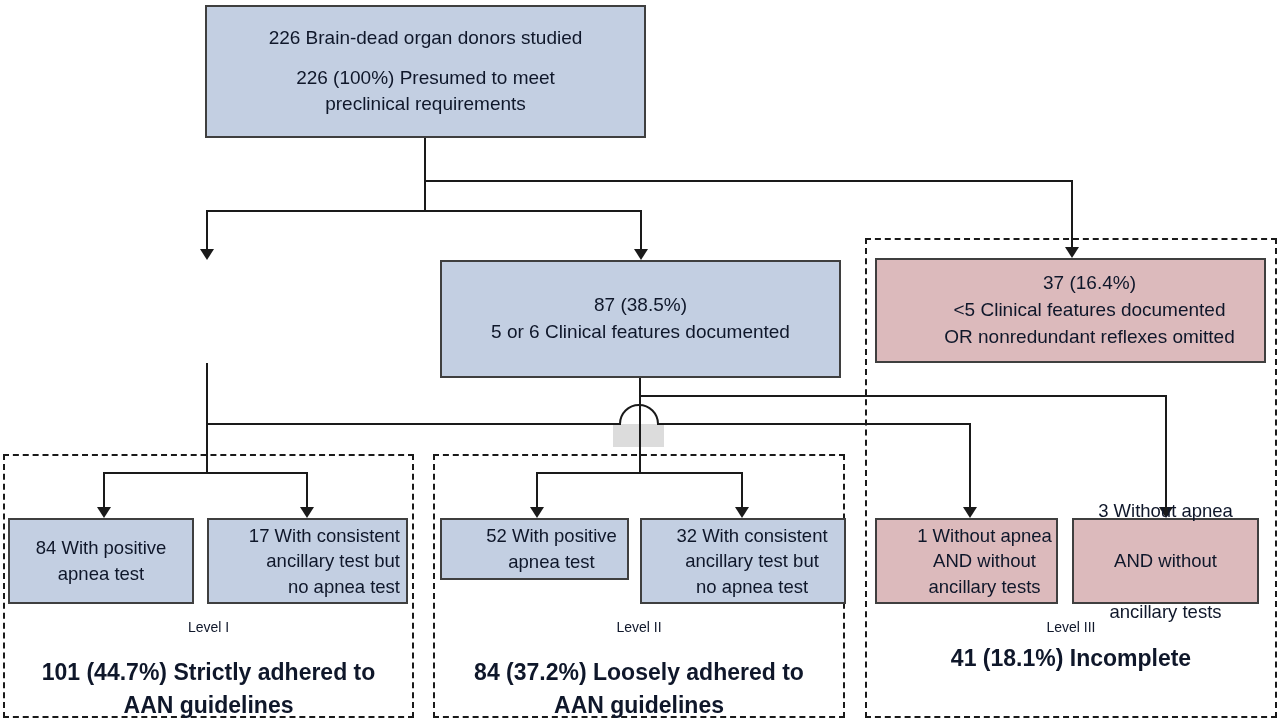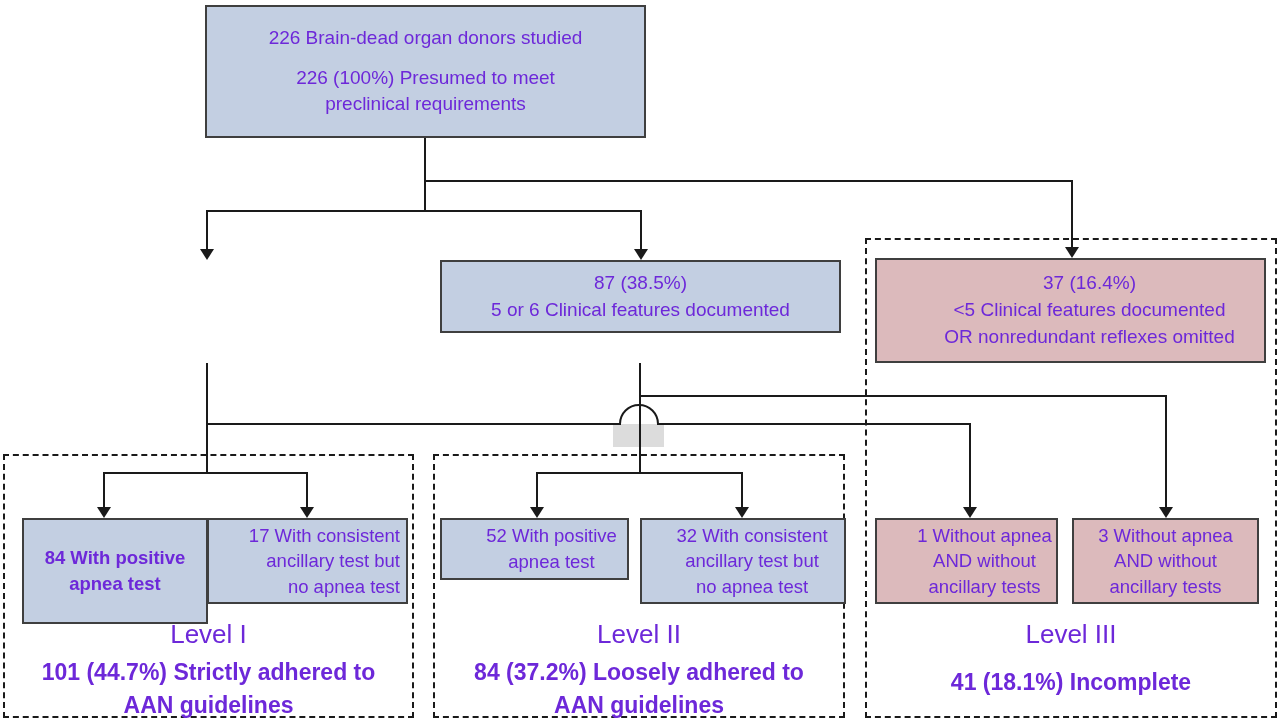--- a/index.html
+++ b/index.html
@@ -1,31 +1,31 @@
 <!DOCTYPE html>
 <html><head>
 <meta charset="utf-8">
 <style>
   html,body{margin:0;padding:0;background:#ffffff;}
   .canvas{
     position:relative;width:1280px;height:721px;background:#ffffff;
-    font-family:"Liberation Sans",sans-serif;color:#6d28d9;overflow:hidden;
+    font-family:"Liberation Sans",sans-serif;color:#0f172a;overflow:hidden;
   }
   .node{
     position:absolute;box-sizing:border-box;border:2px solid #3f3f3f;
     display:flex;flex-direction:column;justify-content:center;align-items:center;
     text-align:center;padding:4px 6px;
   }
   .blue{background:#c3cfe2;}
   .pink{background:#dcbabc;}
   .node .ln{font-size:19px;line-height:1.42;white-space:nowrap;}
   .node.sm .ln{font-size:18.5px;line-height:1.38;}
   .gap{height:13px;}
   .container{position:absolute;box-sizing:border-box;border:2px dashed #1a1a1a;background:transparent;}
-  .level-label{position:absolute;text-align:center;font-size:26px;line-height:1.2;}
+  .level-label{position:absolute;text-align:center;font-size:14px;line-height:1.2;}
   .caption{position:absolute;text-align:center;font-size:23px;line-height:1.45;font-weight:bold;}
   .connector-layer{position:absolute;left:0;top:0;width:1280px;height:721px;}
 </style>
 </head>
 <body>
 
 <div class="canvas">
 
   <div class="container" style="left:3px;top:454px;width:411px;height:264px;"></div>
   <div class="container" style="left:433px;top:454px;width:412px;height:264px;"></div>
@@ -66,32 +66,32 @@
   </svg>
 
   <div class="node blue" style="left:205px;top:5px;width:441px;height:133px;">
     <div class="ln">226 Brain-dead organ donors studied</div>
     <div class="gap"></div>
     <div class="ln">226 (100%) Presumed to meet</div>
     <div class="ln">preclinical requirements</div>
   </div>
 
 
-  <div class="node blue" style="left:440px;top:260px;width:401px;height:73px;">
+  <div class="node blue" style="left:440px;top:260px;width:401px;height:118px;">
     <div class="ln">87 (38.5%)</div>
     <div class="ln">5 or 6 Clinical features documented</div>
   </div>
 
   <div class="node pink" style="left:875px;top:258px;width:391px;height:105px;padding-left:44px;">
     <div class="ln">37 (16.4%)</div>
     <div class="ln">&lt;5 Clinical features documented</div>
     <div class="ln">OR nonredundant reflexes omitted</div>
   </div>
 
-  <div class="node blue sm" style="left:22px;top:518px;width:186px;height:106px;font-weight:bold;">
+  <div class="node blue sm" style="left:8px;top:518px;width:186px;height:86px;">
     <div class="ln">84 With positive</div>
     <div class="ln">apnea test</div>
   </div>
 
   <div class="node blue sm" style="left:207px;top:518px;width:201px;height:86px;align-items:flex-end;">
     <div class="ln">17 With consistent</div>
     <div class="ln">ancillary test but</div>
     <div class="ln">no apnea test</div>
   </div>
 
@@ -105,36 +105,36 @@
     <div class="ln">ancillary test but</div>
     <div class="ln">no apnea test</div>
   </div>
 
   <div class="node pink sm" style="left:875px;top:518px;width:183px;height:86px;padding-left:42px;">
     <div class="ln">1 Without apnea</div>
     <div class="ln">AND without</div>
     <div class="ln">ancillary tests</div>
   </div>
 
-  <div class="node pink sm" style="left:1072px;top:518px;width:187px;height:86px;">
+  <div class="node pink sm" style="left:1072px;top:518px;width:187px;height:86px;gap:25px;">
     <div class="ln">3 Without apnea</div>
     <div class="ln">AND without</div>
     <div class="ln">ancillary tests</div>
   </div>
 
   <div class="level-label" style="left:3px;top:619px;width:411px;">Level I</div>
   <div class="caption" style="left:3px;top:656px;width:411px;">
     <div>101 (44.7%) Strictly adhered to</div>
     <div>AAN guidelines</div>
   </div>
 
   <div class="level-label" style="left:433px;top:619px;width:412px;">Level II</div>
   <div class="caption" style="left:433px;top:656px;width:412px;">
     <div>84 (37.2%) Loosely adhered to</div>
     <div>AAN guidelines</div>
   </div>
 
   <div class="level-label" style="left:865px;top:619px;width:412px;">Level III</div>
-  <div class="caption" style="left:865px;top:666px;width:412px;">
+  <div class="caption" style="left:865px;top:642px;width:412px;">
     <div>41 (18.1%) Incomplete</div>
   </div>
 
 </div>
 
 </body></html>

